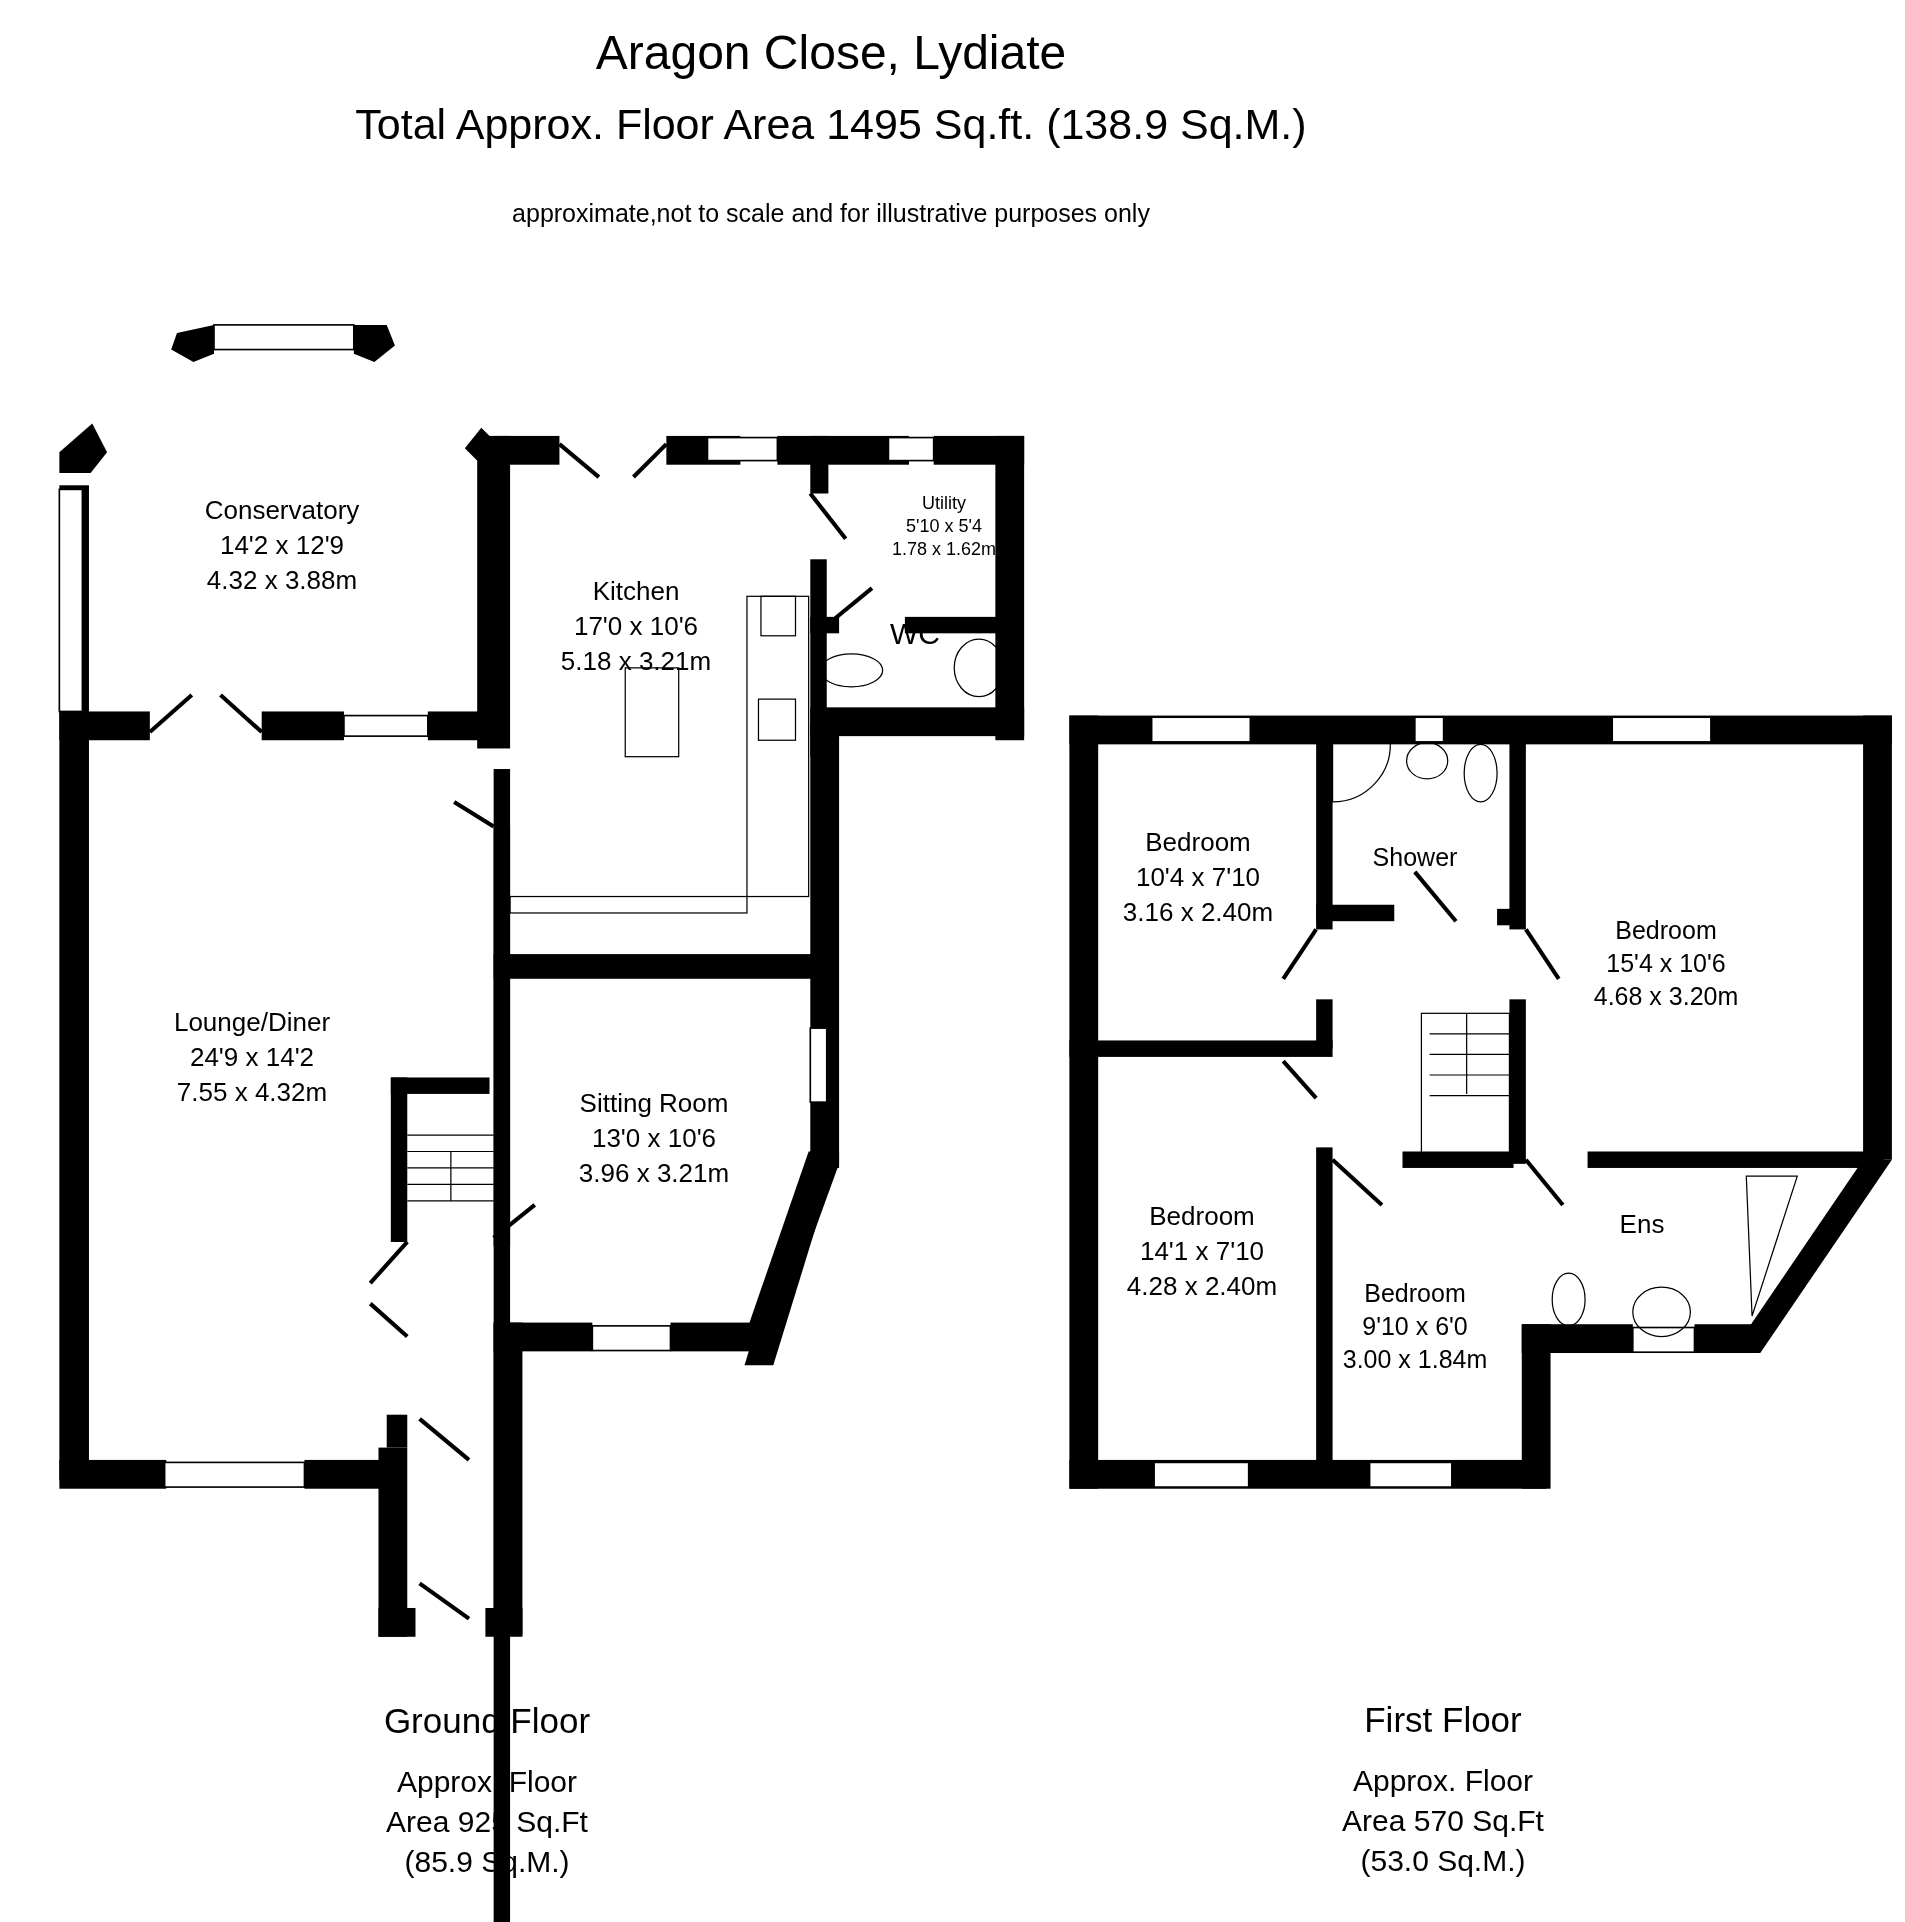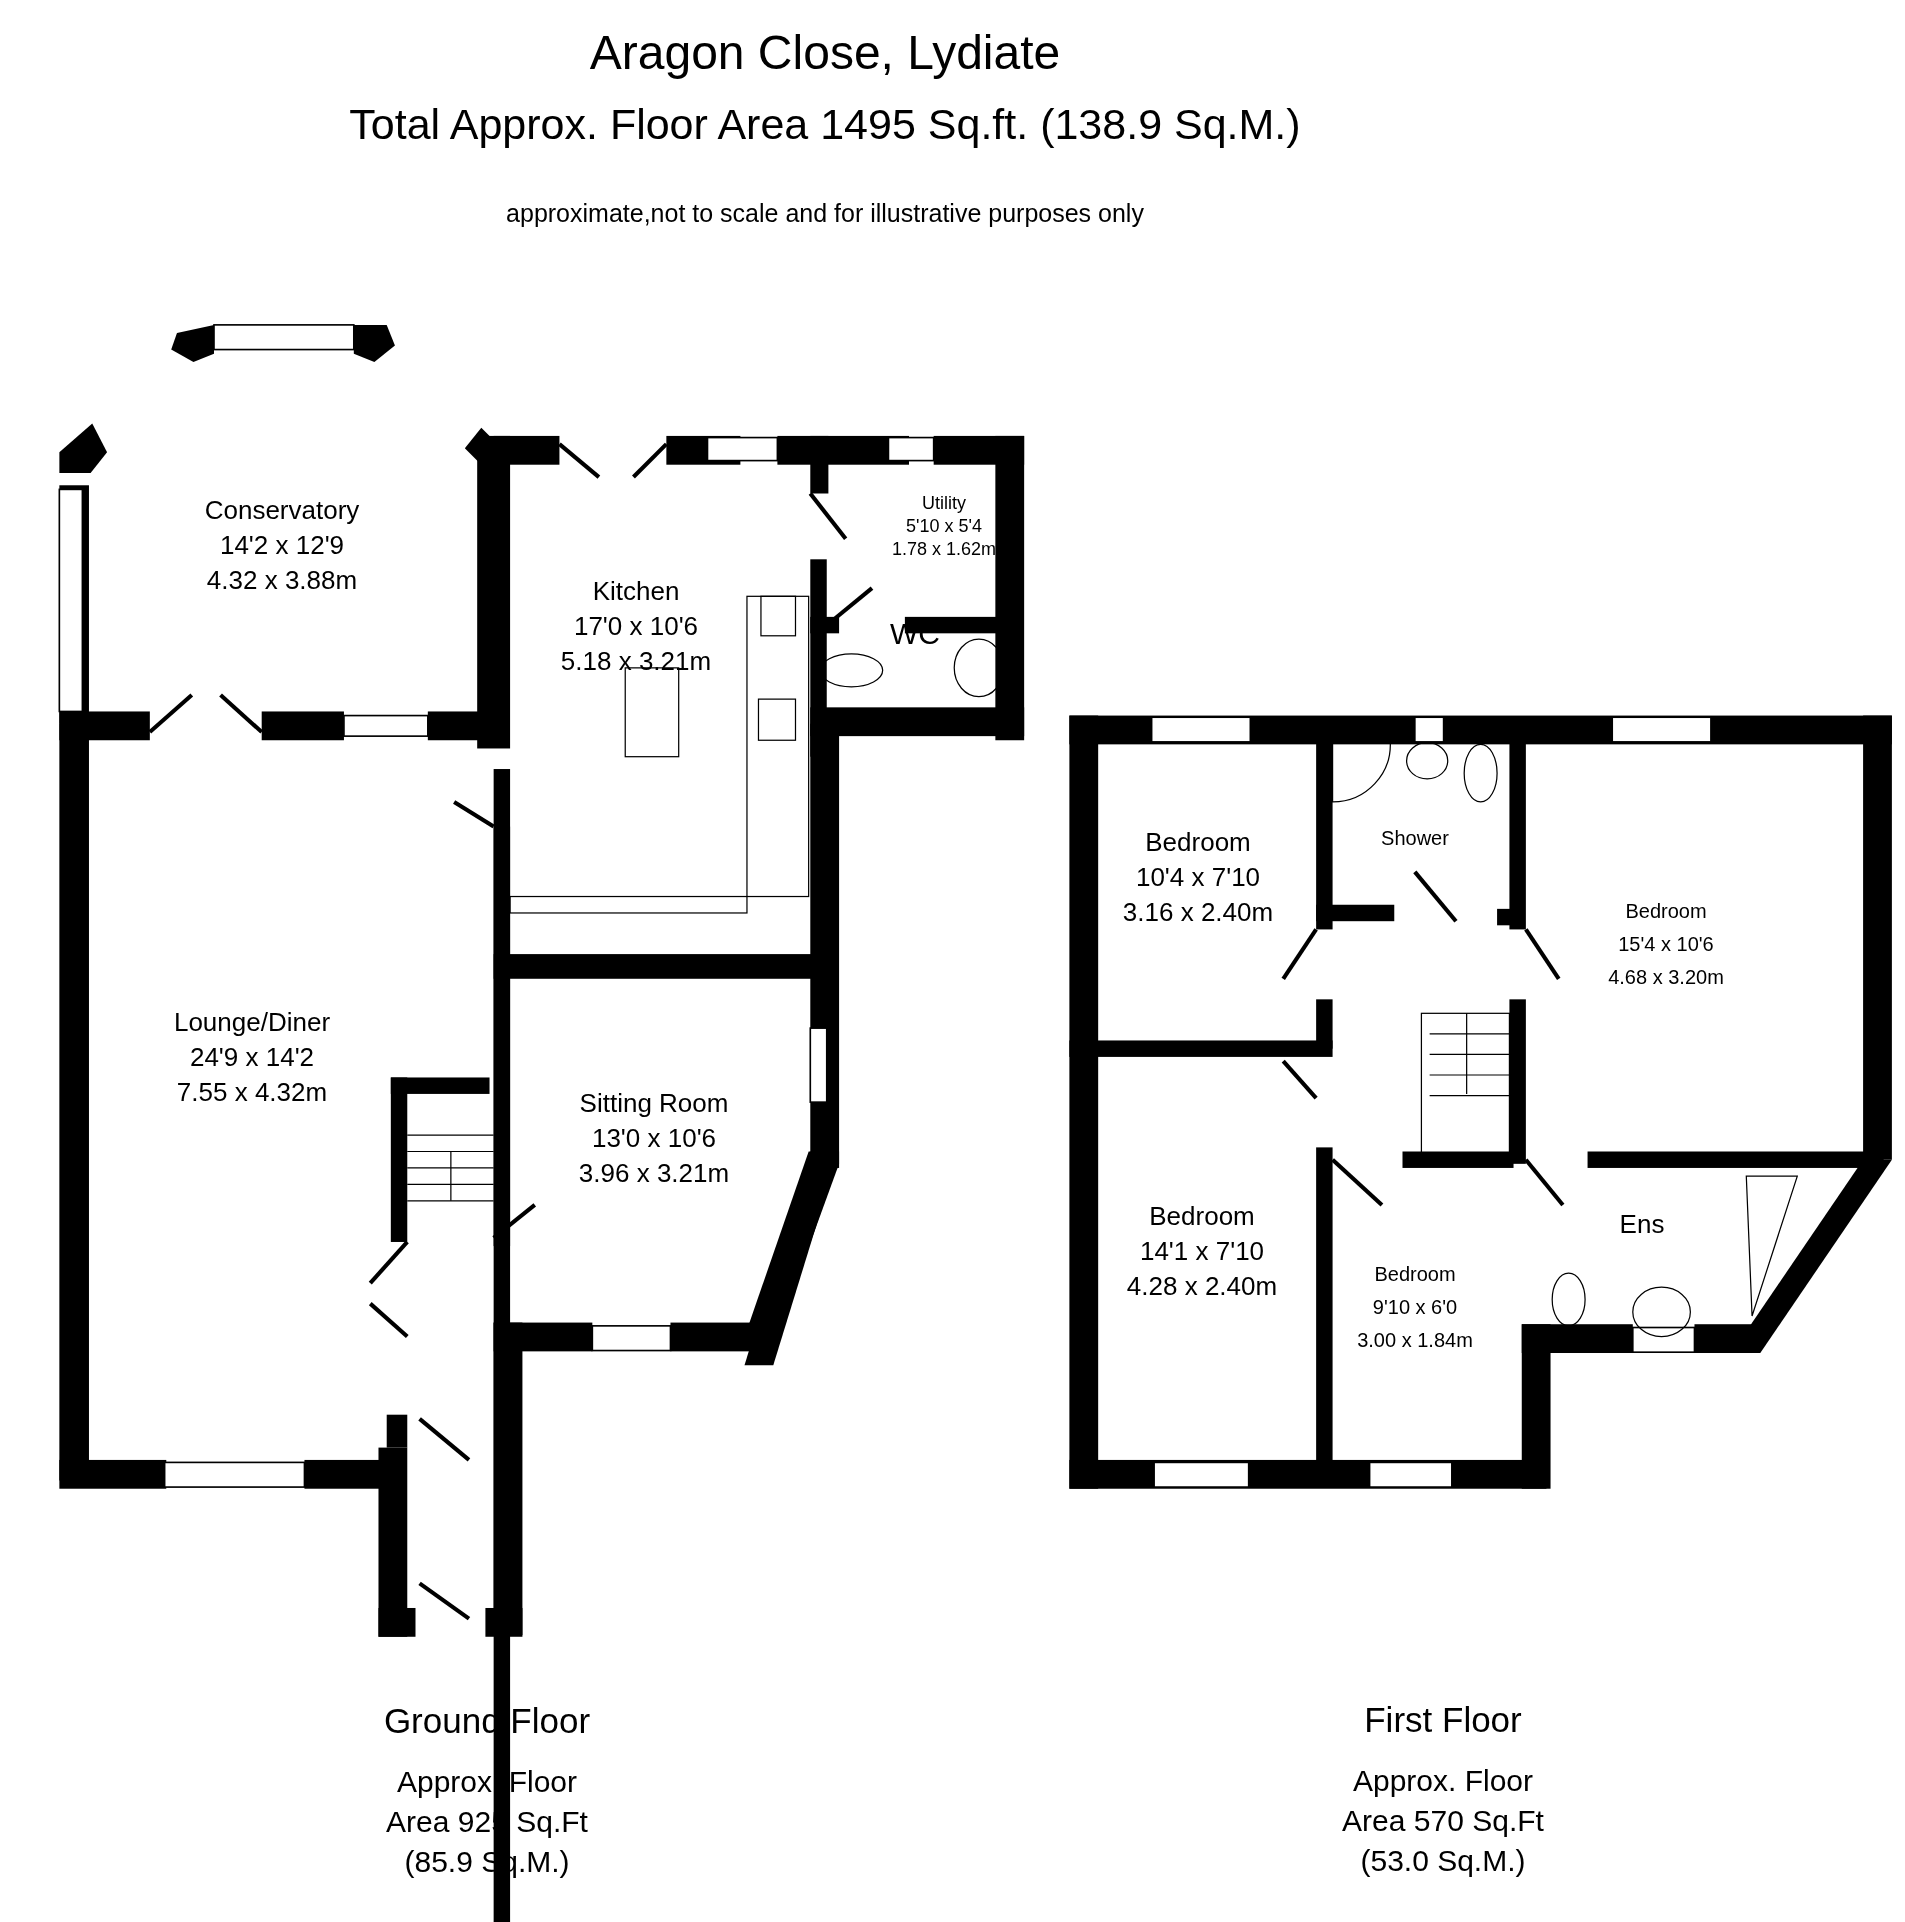--- a/index.html
+++ b/index.html
@@ -1,25 +1,25 @@
 <!DOCTYPE html>
 <html style="font-size:13px"><head>
 <meta charset="utf-8">
 <style>
   html, body { margin:0; padding:0; background:#ffffff; }
   body { width:1906px; height:1923px; position:relative; overflow:hidden;
          font-family:"Liberation Sans", sans-serif; color:#000; }
-  .title { position:absolute; left:4px; width:1642px; text-align:center; }
+  .title { position:absolute; left:10px; width:1642px; text-align:center; }
   .t1 { top:25px; font-size:48px; }
   .t2 { top:100px; font-size:43px; }
   .disc { top:197px; font-size:25px; line-height:33px; }
   svg#plan { position:absolute; left:0; top:0; }
   .lbl { position:absolute; text-align:center; font-size:26px; line-height:35px; transform:translateX(-50%); white-space:nowrap; }
   .lbl.sm { font-size:18px; line-height:23px; }
-  .lbl.md { font-size:20px; line-height:33px; }
+  .lbl.md { font-size:25px; line-height:33px;margin-top:19px; }
   .floor { position:absolute; text-align:center; transform:translateX(-50%); white-space:nowrap; }
   .floor .name { font-size:35px; line-height:41px; margin-bottom:21.4px; }
   .floor .area { font-size:30px; line-height:40px; }
 </style>
 </head>
 <body>
 
 <div class="title t1">Aragon Close, Lydiate</div>
 <div class="title t2">Total Approx. Floor Area 1495 Sq.ft. (138.9 Sq.M.)</div>
 <div class="title disc">

